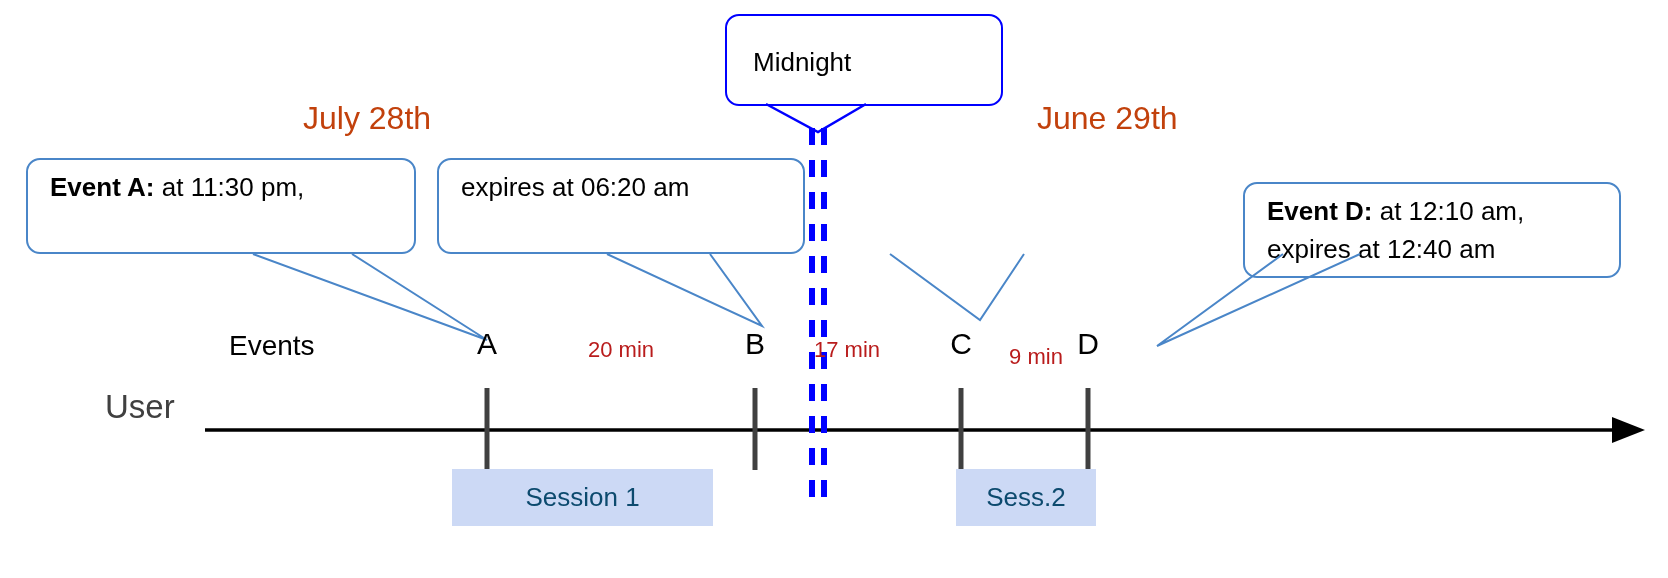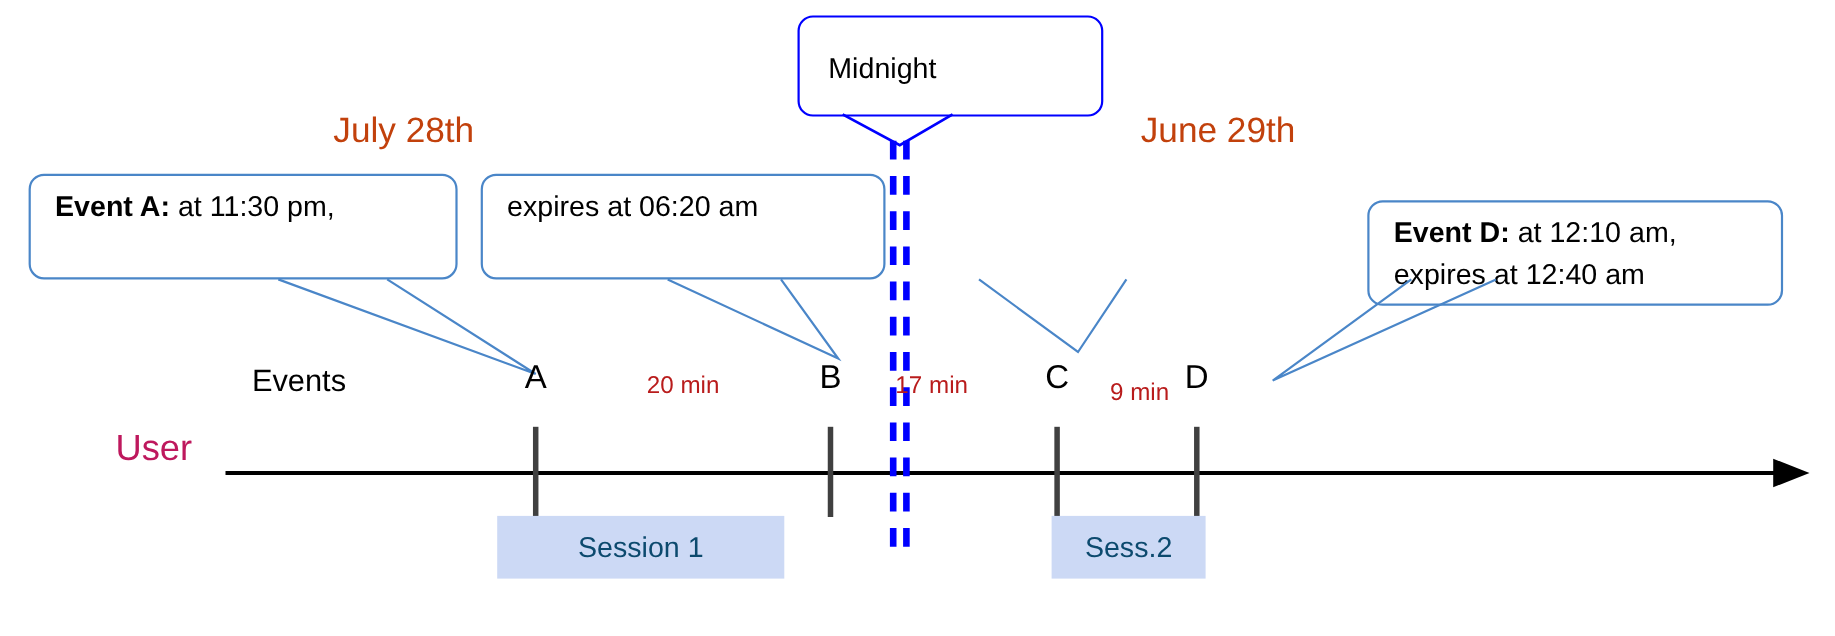--- a/index.html
+++ b/index.html
@@ -59,21 +59,21 @@
   }
   .row-label {
     position: absolute;
     font-size: 28px;
     color: #000000;
     white-space: nowrap;
   }
   .user-label {
     position: absolute;
     font-size: 33px;
-    color: #be185d;
+    color: #404040;
     white-space: nowrap;
   }
   .marker-label {
     position: absolute;
     font-size: 30px;
     color: #000000;
     white-space: nowrap;
     text-align: center;
   }
   .interval-label {

